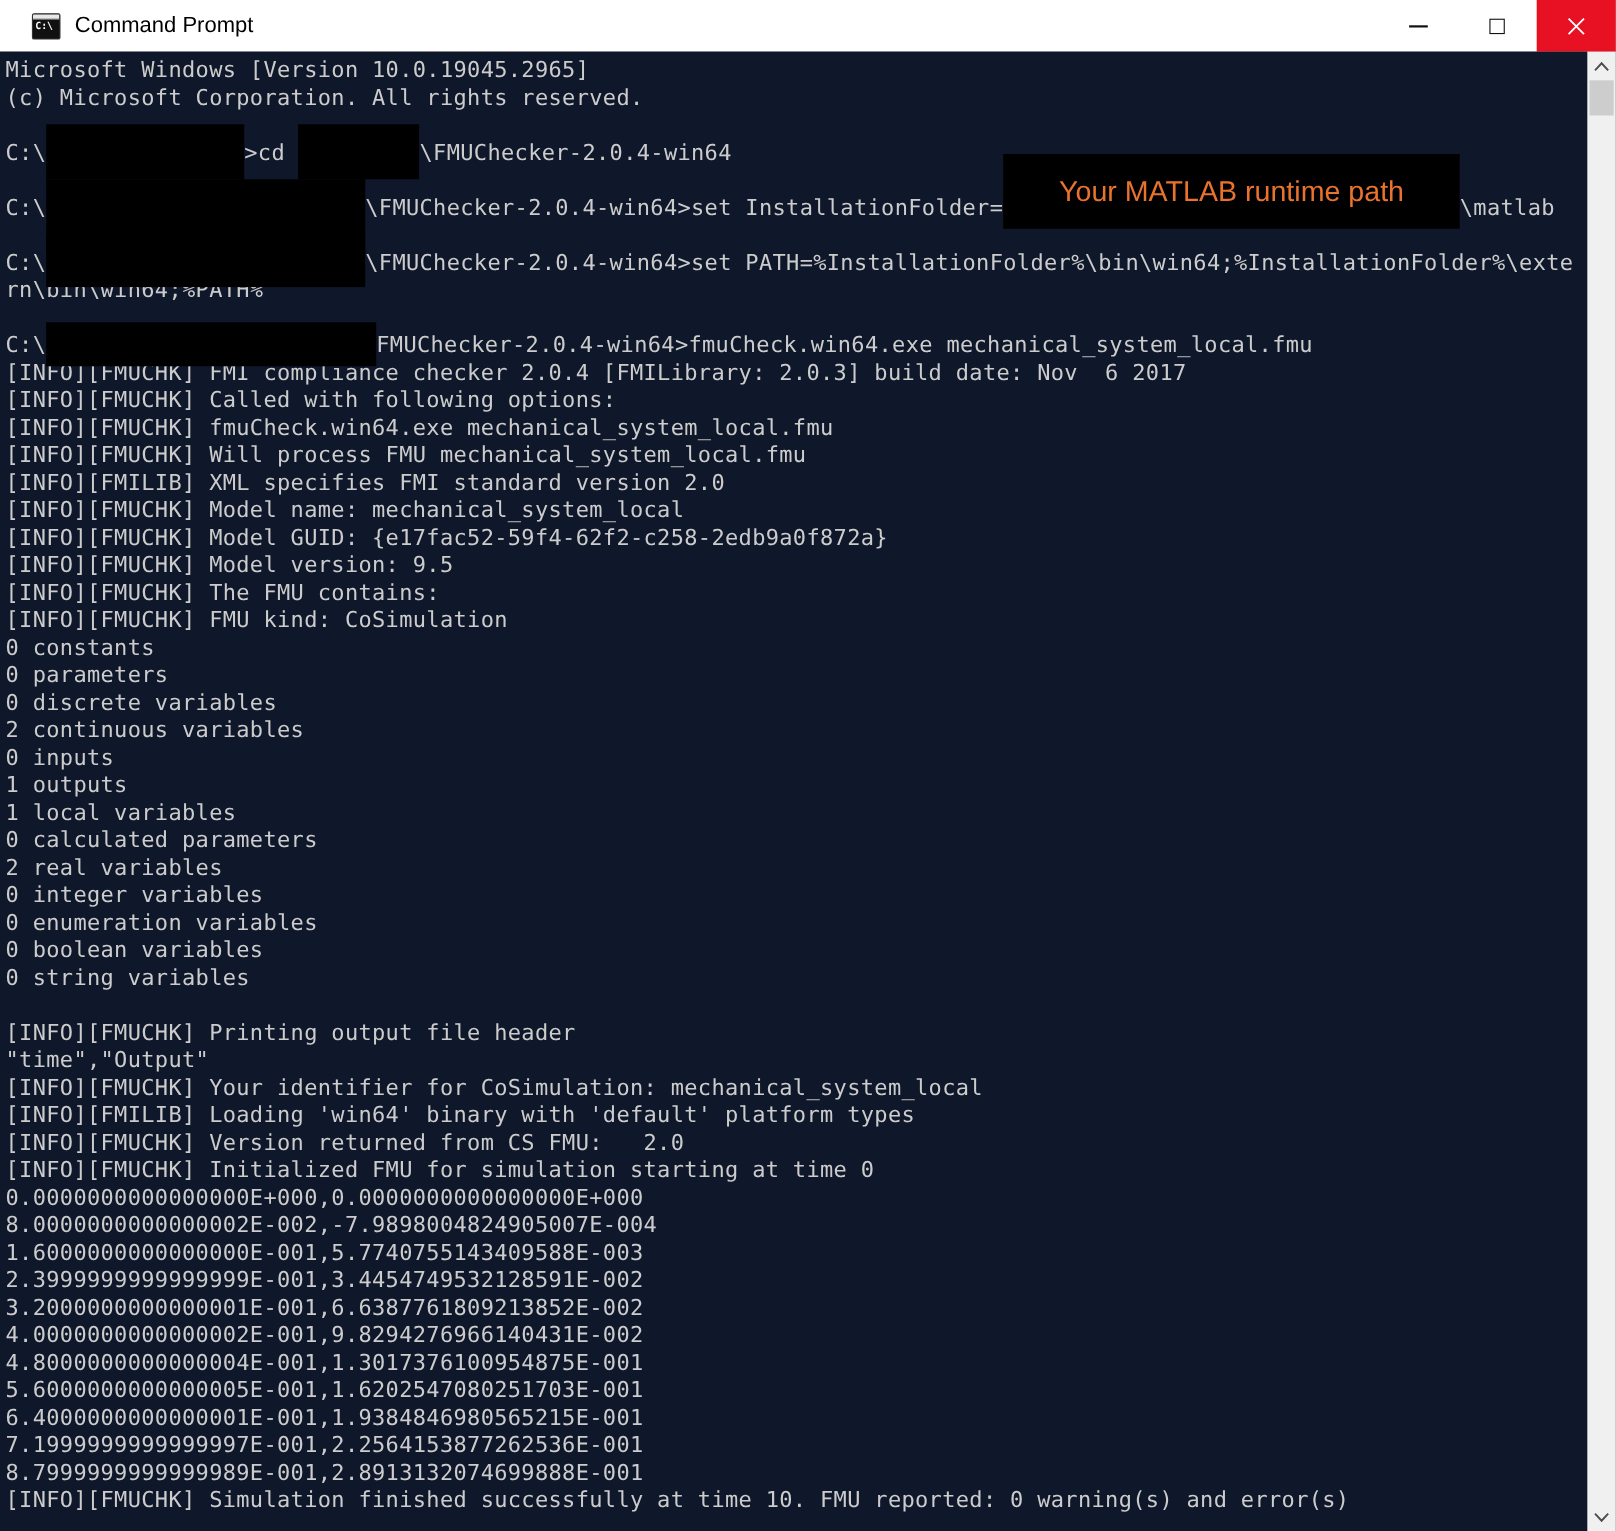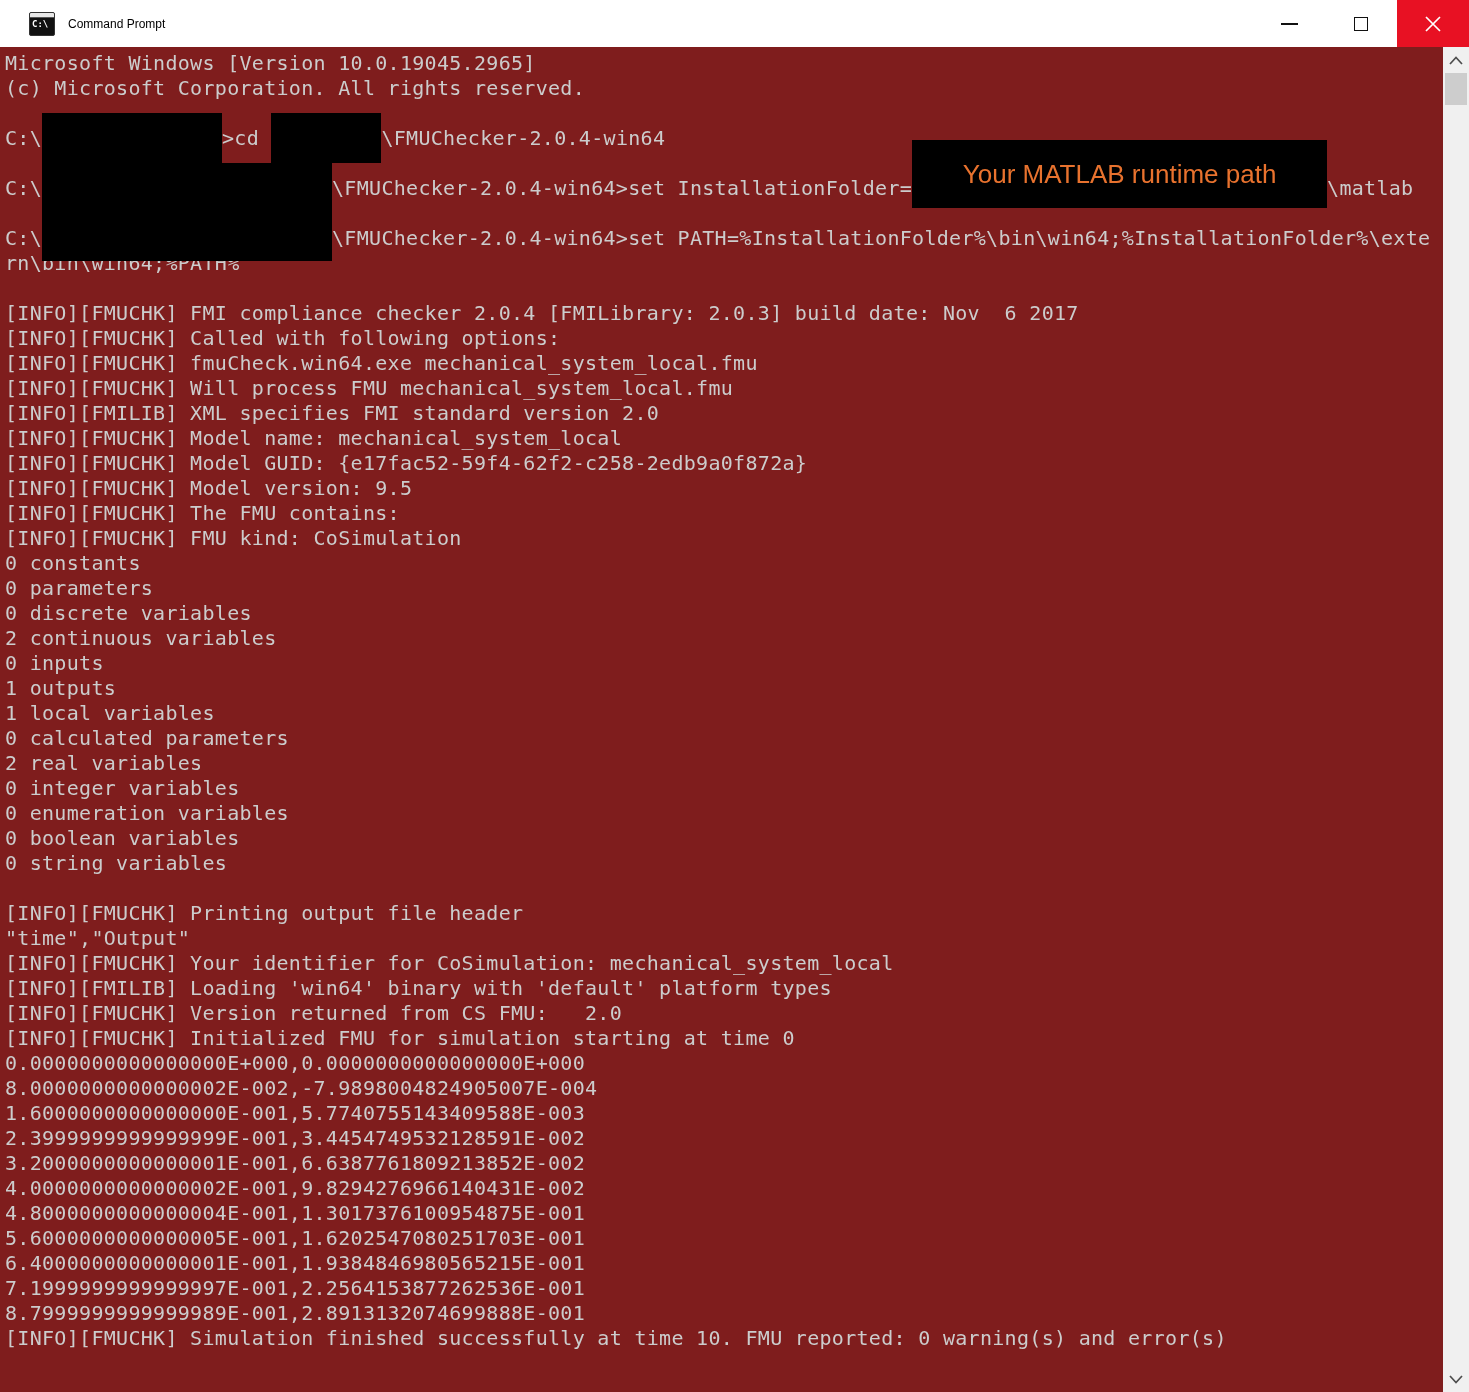--- a/index.html
+++ b/index.html
@@ -4,29 +4,29 @@
 <style>
   * { margin:0; padding:0; box-sizing:border-box; }
   html,body { width:1469px; height:1392px; overflow:hidden; background:#ffffff; }
   .window { position:relative; width:1469px; height:1392px; background:#0c0c0c; font-family:"Liberation Sans",sans-serif; }
 
   
   .titlebar { position:absolute; top:0; left:0; width:1469px; height:47px; background:#ffffff; display:flex; align-items:center; }
   .cmd-icon { position:relative; width:26px; height:24px; margin-left:29px; background:#111; border:1px solid #333; border-radius:2px; overflow:hidden; flex:none; }
   .cmd-icon-bar { height:5px; background:#e8e8e8; border-bottom:1px solid #555; }
   .cmd-icon-txt { position:absolute; left:2px; top:6px; color:#fff; font-family:"DejaVu Sans Mono",monospace; font-size:9px; font-weight:bold; }
-  .title-text { margin-left:13px; font-size:12px; color:#000; }
+  .title-text { margin-left:13px; font-size:20px; color:#000; }
   .controls { position:absolute; right:0; top:0; height:47px; display:flex; }
   .ctl { width:72px; height:47px; display:flex; align-items:center; justify-content:center; background:transparent; border:none; cursor:default; }
   .glyph-min { width:17px; height:0; border-top:2px solid #111; display:block; }
   .glyph-max { width:14px; height:14px; border:1.5px solid #111; display:block; }
   .ctl-close { background:#e81123; }
 
   
-  .terminal { position:absolute; top:47px; left:0; right:26px; bottom:0; background:#7f1d1d; overflow:hidden;
+  .terminal { position:absolute; top:47px; left:0; right:26px; bottom:0; background:#0f172a; overflow:hidden;
               padding:4px 10px 0 5px; font-family:"DejaVu Sans Mono",monospace; font-size:20px; letter-spacing:0.3px; color:#cccccc; }
   .line { height:25px; line-height:25px; white-space:pre; overflow:visible; }
   .seg { color:#cccccc; }
   .redact { display:inline-block; position:relative; height:25px; vertical-align:top; }
   .redact::before { content:""; position:absolute; left:0; top:var(--t); width:100%; height:var(--h); background:#000000; }
   .redact-label { position:absolute; left:0; top:var(--t); width:100%; height:var(--h); z-index:1;
                   display:flex; align-items:center; justify-content:center;
                   font-family:"Liberation Sans",sans-serif; font-size:26px; letter-spacing:0; white-space:nowrap; }
 
   
@@ -66,20 +66,21 @@
         <div class="line"><span class="seg">Microsoft Windows [Version 10.0.19045.2965]</span></div>
         <div class="line"><span class="seg">(c) Microsoft Corporation. All rights reserved.</span></div>
         <div class="line"></div>
         <div class="line"><span class="seg">C:\</span><span class="redact" style="width: 180px; --h: 50px; --t: -13px;"></span><span class="seg">&gt;cd </span><span class="redact" style="width: 110px; --h: 50px; --t: -13px;"></span><span class="seg">\FMUChecker-2.0.4-win64</span></div>
         <div class="line"></div>
         <div class="line"><span class="seg">C:\</span><span class="redact" style="width: 290px; --h: 67px; --t: -13px;"></span><span class="seg">\FMUChecker-2.0.4-win64&gt;set InstallationFolder=</span><span class="redact" style="width: 415px; --h: 68px; --t: -36px;"><span class="redact-label" style="color: rgb(232, 114, 46);">Your MATLAB runtime path</span></span><span class="seg">\matlab</span></div>
         <div class="line"></div>
         <div class="line"><span class="seg">C:\</span><span class="redact" style="width: 290px; --h: 46px; --t: -11px;"></span><span class="seg">\FMUChecker-2.0.4-win64&gt;set PATH=%InstallationFolder%\bin\win64;%InstallationFolder%\exte</span></div>
         <div class="line"><span class="seg">rn\bin\win64;%PATH%</span></div>
         <div class="line"></div>
+        <div class="line"><span class="seg">C:\</span><span class="redact" style="width: 300px; --h: 40px; --t: -8px;"></span><span class="seg">FMUChecker-2.0.4-win64&gt;fmuCheck.win64.exe mechanical_system_local.fmu</span></div>
         <div class="line"><span class="seg">[INFO][FMUCHK] FMI compliance checker 2.0.4 [FMILibrary: 2.0.3] build date: Nov  6 2017</span></div>
         <div class="line"><span class="seg">[INFO][FMUCHK] Called with following options:</span></div>
         <div class="line"><span class="seg">[INFO][FMUCHK] fmuCheck.win64.exe mechanical_system_local.fmu</span></div>
         <div class="line"><span class="seg">[INFO][FMUCHK] Will process FMU mechanical_system_local.fmu</span></div>
         <div class="line"><span class="seg">[INFO][FMILIB] XML specifies FMI standard version 2.0</span></div>
         <div class="line"><span class="seg">[INFO][FMUCHK] Model name: mechanical_system_local</span></div>
         <div class="line"><span class="seg">[INFO][FMUCHK] Model GUID: {e17fac52-59f4-62f2-c258-2edb9a0f872a}</span></div>
         <div class="line"><span class="seg">[INFO][FMUCHK] Model version: 9.5</span></div>
         <div class="line"><span class="seg">[INFO][FMUCHK] The FMU contains:</span></div>
         <div class="line"><span class="seg">[INFO][FMUCHK] FMU kind: CoSimulation</span></div>

